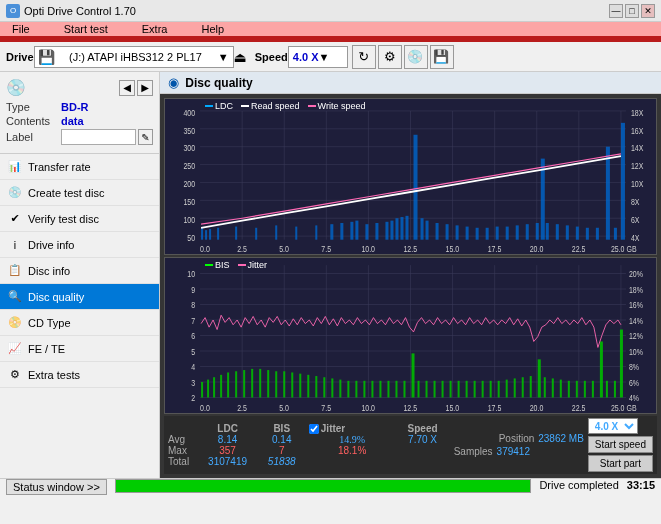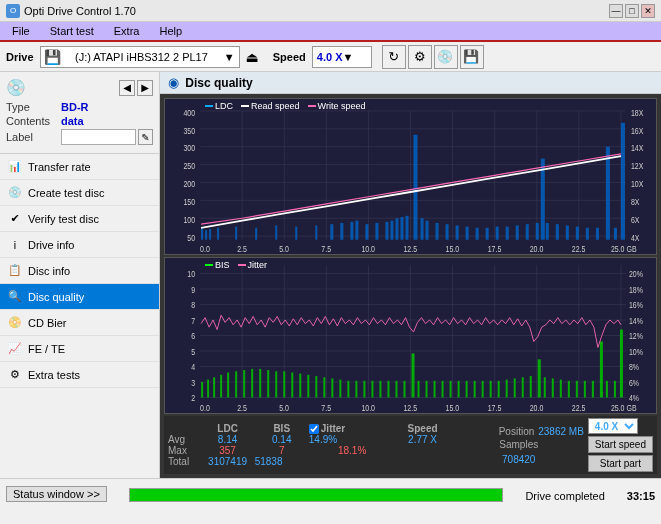--- a/index.html
+++ b/index.html
@@ -16,39 +16,39 @@
       border-bottom: 1px solid #ccc;
       font-size: 11px;
     }
     .title-bar-left { display: flex; align-items: center; gap: 4px; }
     .title-bar-icon { width: 14px; height: 14px; background: #4a90d9; border-radius: 2px; display: flex; align-items: center; justify-content: center; }
     .title-bar-controls { display: flex; gap: 2px; }
     .title-btn { width: 14px; height: 14px; border: 1px solid #999; background: #ddd; font-size: 9px; cursor: pointer; display: flex; align-items: center; justify-content: center; }
 
     
     .menu-bar {
-      background: #c4b5fd;
+      background: #fca5a5;
       height: 20px;
       display: flex;
       align-items: center;
       padding: 0 4px;
-      border-bottom: 2px solid #b91c1c;
-      gap: 4px;
+      border-bottom: 6px solid #b91c1c;
+      gap: 18px;
     }
     .menu-item { padding: 2px 8px; cursor: pointer; font-size: 11px; }
 
     
     .drive-bar {
       background: #f0f0f0;
       height: 30px;
       display: flex;
       align-items: center;
       padding: 2px 6px;
       border-bottom: 1px solid #ccc;
-      gap: 6px;
+      gap: 0;
     }
     .drive-label { font-size: 11px; font-weight: bold; }
     .drive-select {
       display: flex;
       align-items: center;
       background: white;
       border: 1px solid #999;
       height: 22px;
       padding: 0 4px;
       min-width: 200px;
@@ -113,23 +113,23 @@
     }
     .sidebar-item.active { background: #0078d7; color: white; }
     .sidebar-item .si-icon { width: 14px; height: 14px; display: flex; align-items: center; justify-content: center; font-size: 11px; }
 
     
     .status-bar {
       height: 24px;
       background: #f0f0f0;
       border-top: 1px solid #ccc;
       display: flex;
-      align-items: flex-end;
+      align-items: flex-start;
       padding: 0 6px;
-      gap: 22px;
+      gap: 8px;
     }
     .status-window-btn {
       border: 1px solid #999; background: #e0e0e0; padding: 1px 6px; cursor: pointer; font-size: 11px;
     }
     .progress-bar-container { flex: 1; background: white; border: 1px solid #999; height: 14px; }
     .progress-bar-fill { height: 100%; background: #00cc00; }
 
     
     .content-area {
       flex: 1;
@@ -286,21 +286,21 @@
       <div class="sidebar-item">
         <span class="si-icon">📋</span>
         <span>Disc info</span>
       </div>
       <div class="sidebar-item active">
         <span class="si-icon">🔍</span>
         <span>Disc quality</span>
       </div>
       <div class="sidebar-item">
         <span class="si-icon">📀</span>
-        <span>CD Bier</span>
+        <span>CD Type</span>
       </div>
       <div class="sidebar-item">
         <span class="si-icon">📈</span>
         <span>FE / TE</span>
       </div>
       <div class="sidebar-item">
         <span class="si-icon">⚙</span>
         <span>Extra tests</span>
       </div>
     </div>
@@ -581,48 +581,48 @@
                 </span>
               </th>
               <th style="width:50px;text-align:center;color:#aaa;">Speed</th>
             </tr>
           </thead>
           <tbody>
             <tr>
               <td style="color:#aaa;">Avg</td>
               <td style="text-align:center;color:#4af;">8.14</td>
               <td style="text-align:center;color:#4af;">0.14</td>
-              <td style="text-align:left;color:#4af;">14.9%</td>
-              <td style="text-align:center;color:#4af;">2.77 X</td>
+              <td style="text-align:center;color:#4af;font-family:Liberation Serif, serif;">14.9%</td>
+              <td style="text-align:center;color:#4af;">7.70 X</td>
             </tr>
             <tr>
               <td style="color:#aaa;">Max</td>
               <td style="text-align:center;color:#ff6060;">357</td>
               <td style="text-align:center;color:#ff6060;">7</td>
               <td style="text-align:center;color:#ff6060;">18.1%</td>
               <td style="text-align:center;"></td>
             </tr>
             <tr>
               <td style="color:#aaa;">Total</td>
               <td style="text-align:center;color:#4af;">3107419</td>
-              <td style="text-align:left;color:#4af;">51838</td>
+              <td style="text-align:center;color:#4af;font-style:italic;">51838</td>
               <td style="text-align:center;"></td>
               <td style="text-align:center;"></td>
             </tr>
           </tbody>
         </table>
 
         <div style="display:flex;flex-direction:column;gap:2px;min-width:120px;">
           <div style="display:flex;gap:4px;align-items:center;font-size:10px;">
             <span style="color:#aaa;margin-left:45px;">Position</span>
             <span style="color:#4af;">23862 MB</span>
           </div>
-          <div style="display:flex;gap:4px;align-items:center;font-size:10px;flex-direction:column;">
+          <div style="display:flex;gap:4px;align-items:center;font-size:10px;">
             <span style="color:#aaa;">Samples</span>
-            <span style="color:#4af;">708420</span>
+            <span style="color:#4af;">379412</span>
           </div>
         </div>
 
         <div style="display:flex;flex-direction:column;gap:2px;">
           <div style="display:flex;gap:2px;align-items:center;">
             <select class="speed-dropdown">
               <option>4.0 X</option>
               <option>2.0 X</option>
               <option>8.0 X</option>
             </select>

